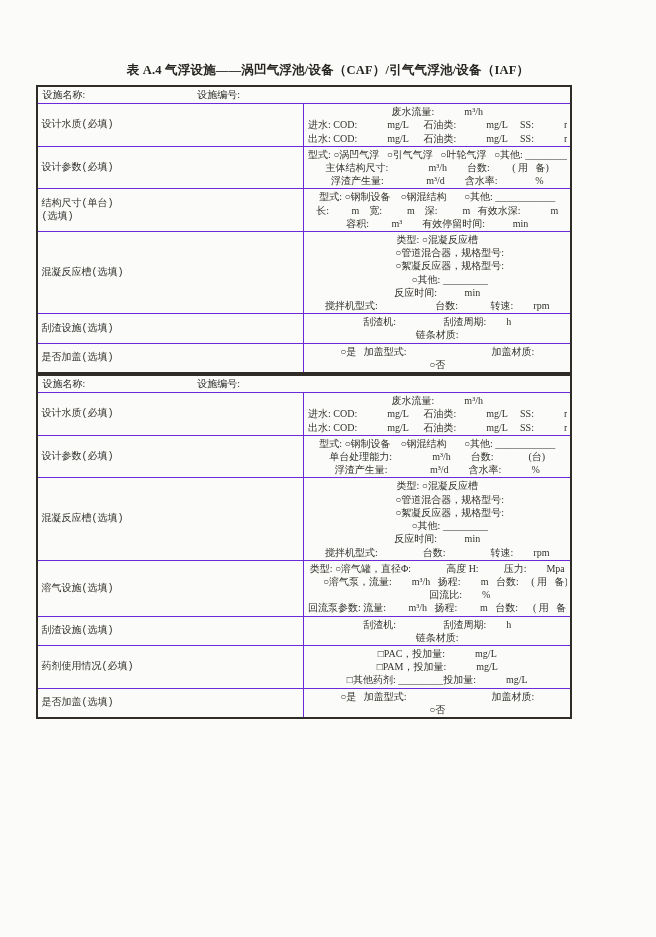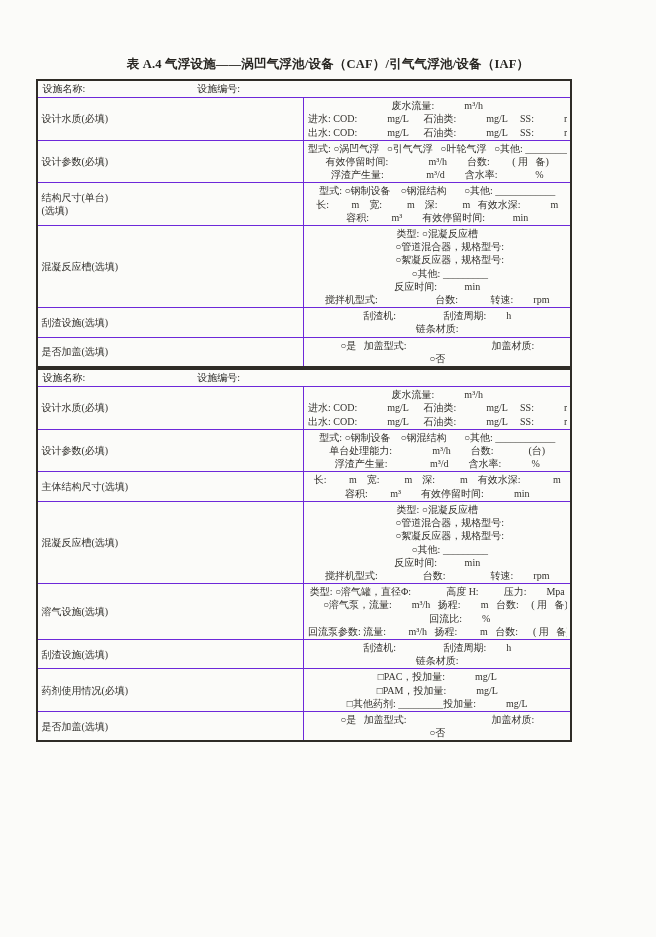--- a/index.html
+++ b/index.html
@@ -2,38 +2,38 @@
 <html><head>
 <meta charset="utf-8">
 <style>
   html,body{margin:0;padding:0;}
   body{
     width:656px;height:937px;overflow:hidden;
     background:#fbfbf9;
     color:#2e2d2a;
     font-family:"Liberation Serif","DejaVu Serif",serif;
   }
-  .sheet{width:585px;margin:12px auto;padding-top:44px;}
+  .sheet{width:585px;margin:18px auto;padding-top:44px;}
   .table-title{
     text-align:center;font-weight:bold;font-size:12.5px;line-height:16px;
     color:#272521;margin:0 0 7px 0;letter-spacing:.2px;
   }
   .table-title.second{margin-top:31px;}
   table.form{
     width:536px;border-collapse:collapse;table-layout:fixed;
     border:2px solid #2f2c27;
   }
   table.form td{
     border:1px solid #6d28d9;
     font-size:10px;line-height:13.2px;
     vertical-align:middle;
     padding:1px 3px 1px 4px;
     overflow:hidden;
   }
-  td.lbl{white-space:pre-wrap;color:#33312d;}
+  td.lbl{white-space:pre-wrap;color:#33312d;font-family:Liberation Mono, monospace;}
   table.a4 td.lbl{width:84px;}
   table.a5 td.lbl{width:101px;}
   td.ct .ln{white-space:pre;overflow:hidden;color:#33312d;text-align:center;}
   tr.header-row td{padding:1px 3px 2px 5px;}
   .code{margin-left:112px;}
   .page-number{
     text-align:center;font-size:10.5px;color:#47443f;
     margin-top:50px;font-weight:bold;
   }
 </style>
@@ -54,21 +54,21 @@
       <td class="ct">
         <div class="ln">废水流量:            m³/h</div>
         <div class="ln">进水: COD:            mg/L      石油类:            mg/L     SS:            mg/L</div>
         <div class="ln">出水: COD:            mg/L      石油类:            mg/L     SS:            mg/L</div>
       </td>
     </tr>
     <tr>
       <td class="lbl">设计参数(必填)</td>
       <td class="ct">
         <div class="ln">型式: ○涡凹气浮   ○引气气浮   ○叶轮气浮   ○其他: _________</div>
-        <div class="ln">有效停留时间:                m³/h        台数:         ( 用   备)</div>
+        <div class="ln">主体结构尺寸:                m³/h        台数:         ( 用   备)</div>
         <div class="ln">浮渣产生量:                 m³/d        含水率:               %</div>
       </td>
     </tr>
     <tr>
       <td class="lbl">结构尺寸(单台)
 (选填)</td>
       <td class="ct">
         <div class="ln">型式: ○钢制设备    ○钢混结构       ○其他: ____________</div>
         <div class="ln">长:         m    宽:          m    深:          m   有效水深:            m</div>
         <div class="ln">容积:         m³        有效停留时间:           min</div>
@@ -118,27 +118,20 @@
     </tr>
     <tr>
       <td class="lbl">设计参数(必填)</td>
       <td class="ct">
         <div class="ln">型式: ○钢制设备    ○钢混结构       ○其他: ____________</div>
         <div class="ln">单台处理能力:                m³/h        台数:              (台)</div>
         <div class="ln">浮渣产生量:                 m³/d        含水率:            %</div>
       </td>
     </tr>
     <tr>
-      <td class="lbl">主体结构尺寸(选填)</td>
-      <td class="ct">
-        <div class="ln">长:         m    宽:          m    深:          m    有效水深:             m</div>
-        <div class="ln">容积:         m³        有效停留时间:            min</div>
-      </td>
-    </tr>
-    <tr>
       <td class="lbl">混凝反应槽(选填)</td>
       <td class="ct">
         <div class="ln">类型: ○混凝反应槽</div>
         <div class="ln">          ○管道混合器，规格型号:</div>
         <div class="ln">          ○絮凝反应器，规格型号:</div>
         <div class="ln">          ○其他: _________</div>
         <div class="ln">反应时间:           min</div>
         <div class="ln">搅拌机型式:                  台数:                  转速:        rpm</div>
       </td>
     </tr>

